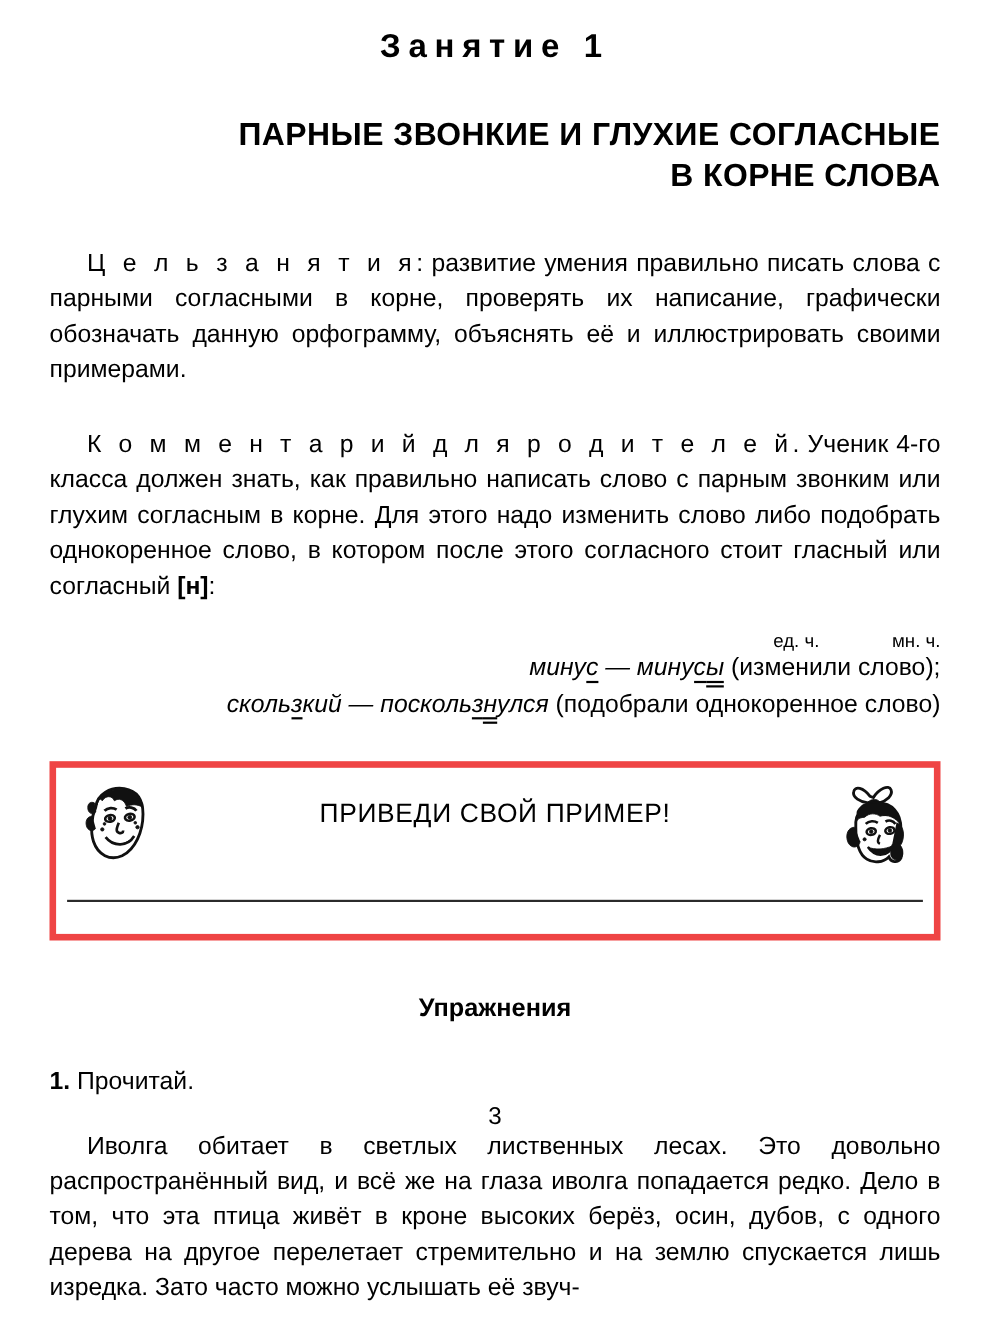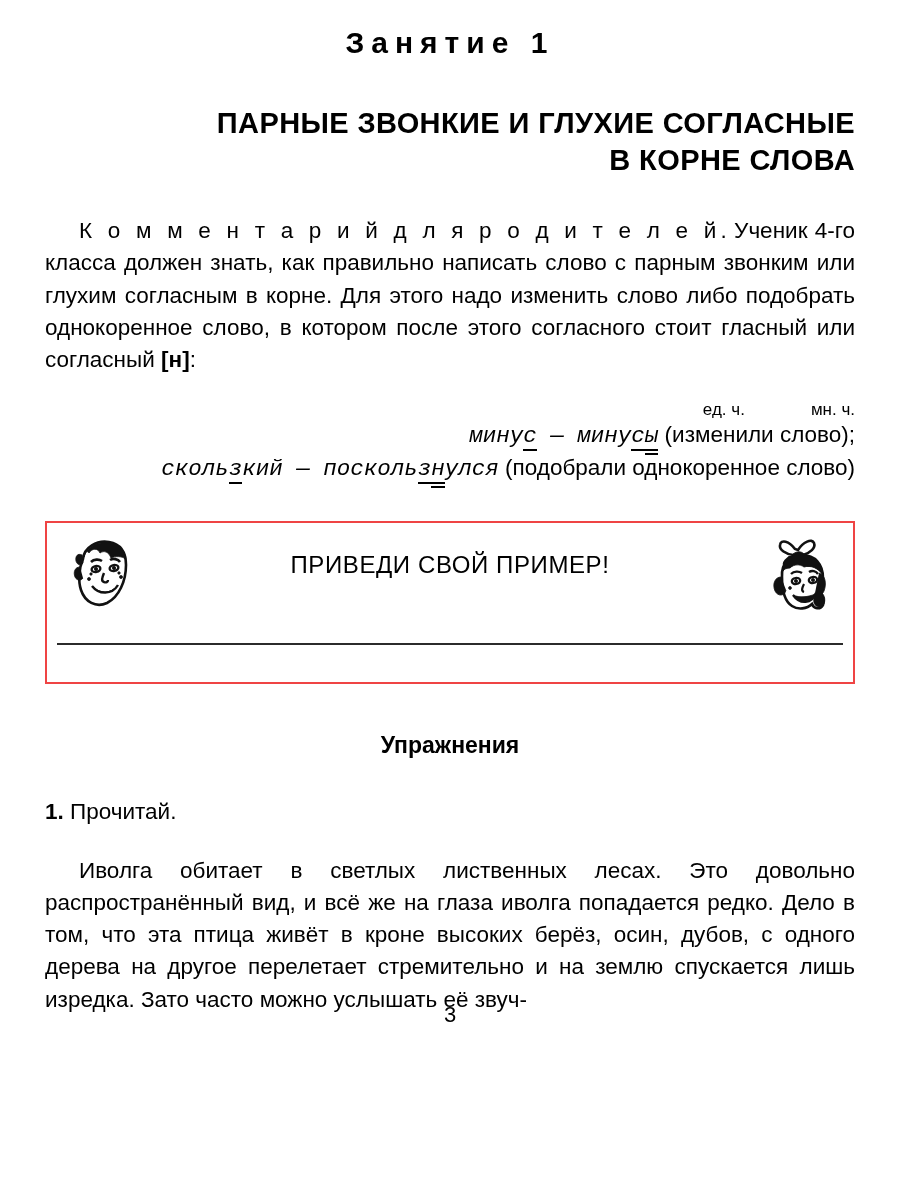--- a/index.html
+++ b/index.html
@@ -79,21 +79,21 @@
   .ex-labels .gap { display: inline-block; width: 66px; }
   .ex-line-1 {
     padding-left: 185px;
     white-space: nowrap;
   }
   .ex-line-2 {
     padding-left: 23px;
     white-space: nowrap;
     padding-top: 2px;
   }
-  .ital { font-style: italic; font-family: Liberation Mono, monospace; }
+  .ital { font-style: italic; }
   .u1 {
     border-bottom: 2px solid #000;
     padding-bottom: 0px;
   }
   .u2 {
     position: relative;
     border-bottom: 2px solid #000;
   }
   .u2::after {
     content: "";
@@ -102,21 +102,21 @@
     right: 0;
     bottom: -6px;
     border-bottom: 2px solid #000;
   }
 
   
   .example-box {
     position: relative;
     margin-top: 36px;
     height: 163px;
-    border: 2px solid #ef4444;
+    border: 6px solid #ef4444;
     box-sizing: border-box;
   }
   .box-prompt {
     position: absolute;
     left: 0;
     right: 0;
     top: 28px;
     text-align: center;
     font-size: 24px;
     letter-spacing: 0.6px;
@@ -168,20 +168,21 @@
 
 <div class="page">
 
   <h1 class="lesson-title">Занятие 1</h1>
 
   <h2 class="main-title">
     <span>ПАРНЫЕ ЗВОНКИЕ И ГЛУХИЕ СОГЛАСНЫЕ</span>
     <span class="line2">В КОРНЕ СЛОВА</span>
   </h2>
 
+  <p class="para goal-para"><span class="indent"></span><span class="spaced">Ц е л ь   з а н я т и я</span><span>: развитие умения правильно писать слова с парными согласными в корне, проверять их написание, графически обозначать данную орфограмму, объяснять её и иллюстрировать своими примерами.</span></p>
 
   <p class="para comment-para"><span class="indent"></span><span class="spaced">К о м м е н т а р и й   д л я   р о д и т е л е й</span><span>. Ученик 4-го класса должен знать, как правильно написать слово с парным звонким или глухим согласным в корне. Для этого надо изменить слово либо подобрать однокоренное слово, в котором после этого согласного стоит гласный или согласный </span><span class="tight-n">[н]</span><span>:</span></p>
 
   <div class="examples">
     <div class="ex-labels"><span>ед. ч.</span><span class="gap"></span><span>мн. ч.</span></div>
 
     <div class="ex-line-1"><span class="ital">мину</span><span class="ital u1">с</span><span class="ital"> — </span><span class="ital">мину</span><span class="ital u1">с</span><span class="ital u2">ы</span><span> (изменили слово);</span></div>
 
     <div class="ex-line-2"><span class="ital">сколь</span><span class="ital u1">з</span><span class="ital">кий</span><span class="ital"> — </span><span class="ital">поскол</span><span class="ital">ь</span><span class="ital u1">з</span><span class="ital u2">н</span><span class="ital">улся</span><span> (подобрали однокоренное слово)</span></div>
   </div>

